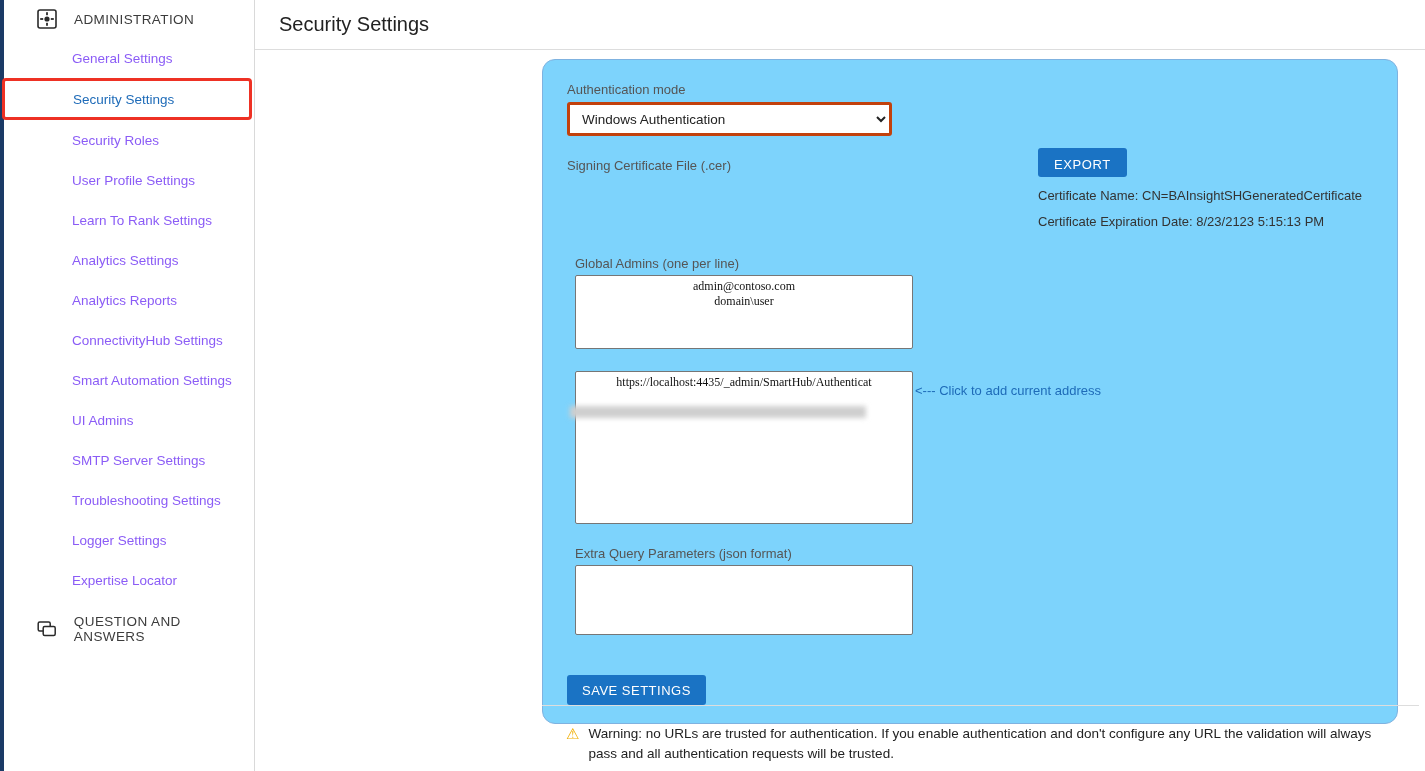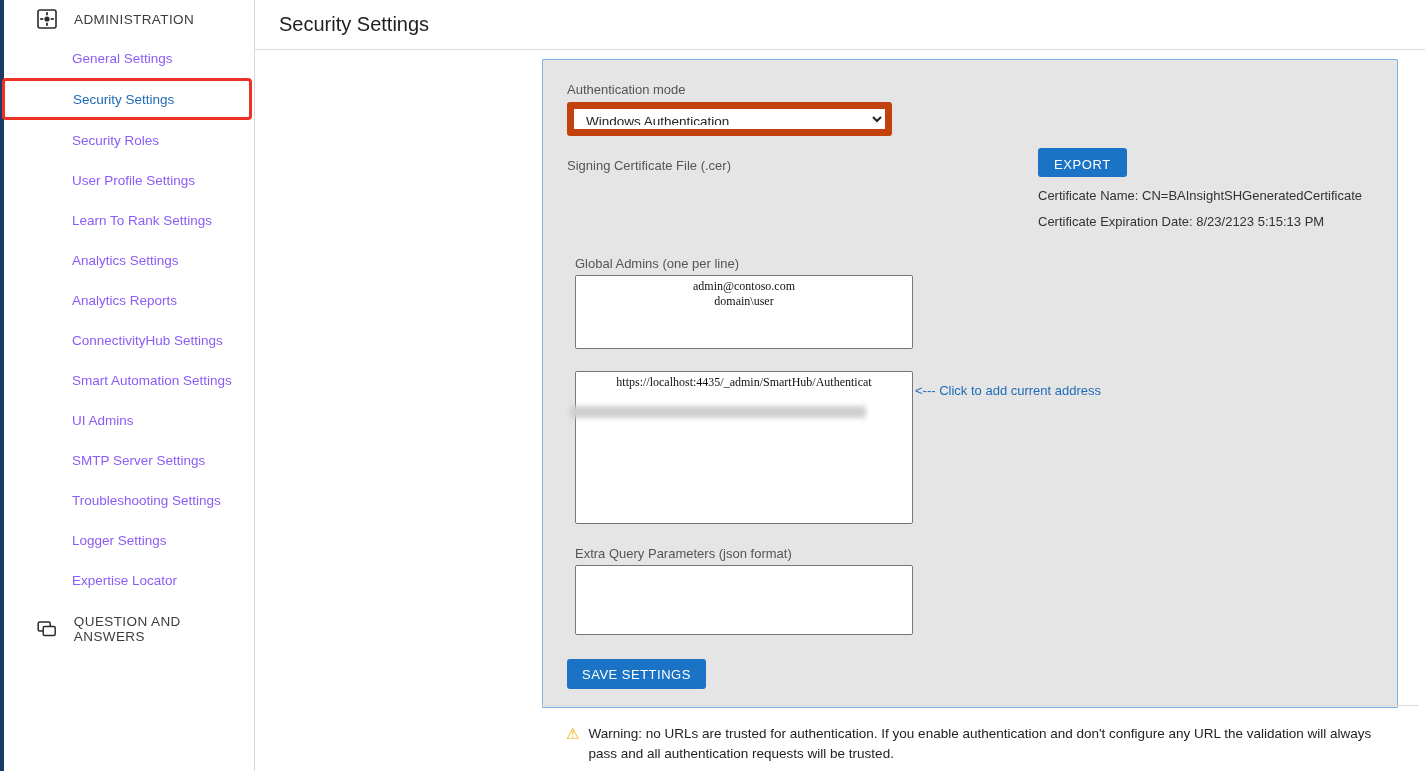--- a/index.html
+++ b/index.html
@@ -101,36 +101,36 @@
     height: 721px;
     background: #ffffff;
   }
 
   .panel {
     position: absolute;
     left: 287px;
     top: 9px;
     width: 856px;
     border: 1px solid #7fb2e0;
-    border-radius: 1px;
-    background: #e5e5e5;
+    border-radius: 13px;
+    background: #7dd3fc;
     padding: 22px 24px 18px 24px;
   }
 
   .field-label {
     font-size: 13px;
     color: #555555;
     margin-bottom: 5px;
   }
   select.auth-select {
     width: 325px;
     height: 34px;
     font-size: 13.5px;
     padding: 4px 8px;
-    border: 7px solid #c2410c;
+    border: 3px solid #c2410c;
     border-radius: 3px;
     background: #ffffff;
     color: #222222;
     font-family: "Liberation Sans", sans-serif;
   }
   .cert-row {
     margin-top: 22px;
     position: relative;
     min-height: 80px;
   }
@@ -198,21 +198,21 @@
   .redact {
     position: absolute;
     left: 3px;
     top: 35px;
     width: 296px;
     height: 12px;
     background: #cfcfcf;
     filter: blur(2.4px);
     border-radius: 1px;
   }
-  .save-row { margin-top: 20px; }
+  .save-row { margin-top: 36px; }
   .btn-save {
     background: #1a73c4;
     color: #ffffff;
     border: none;
     border-radius: 3px;
     height: 30px;
     padding: 0 15px;
     font-size: 13px;
     letter-spacing: 0.5px;
     cursor: pointer;

